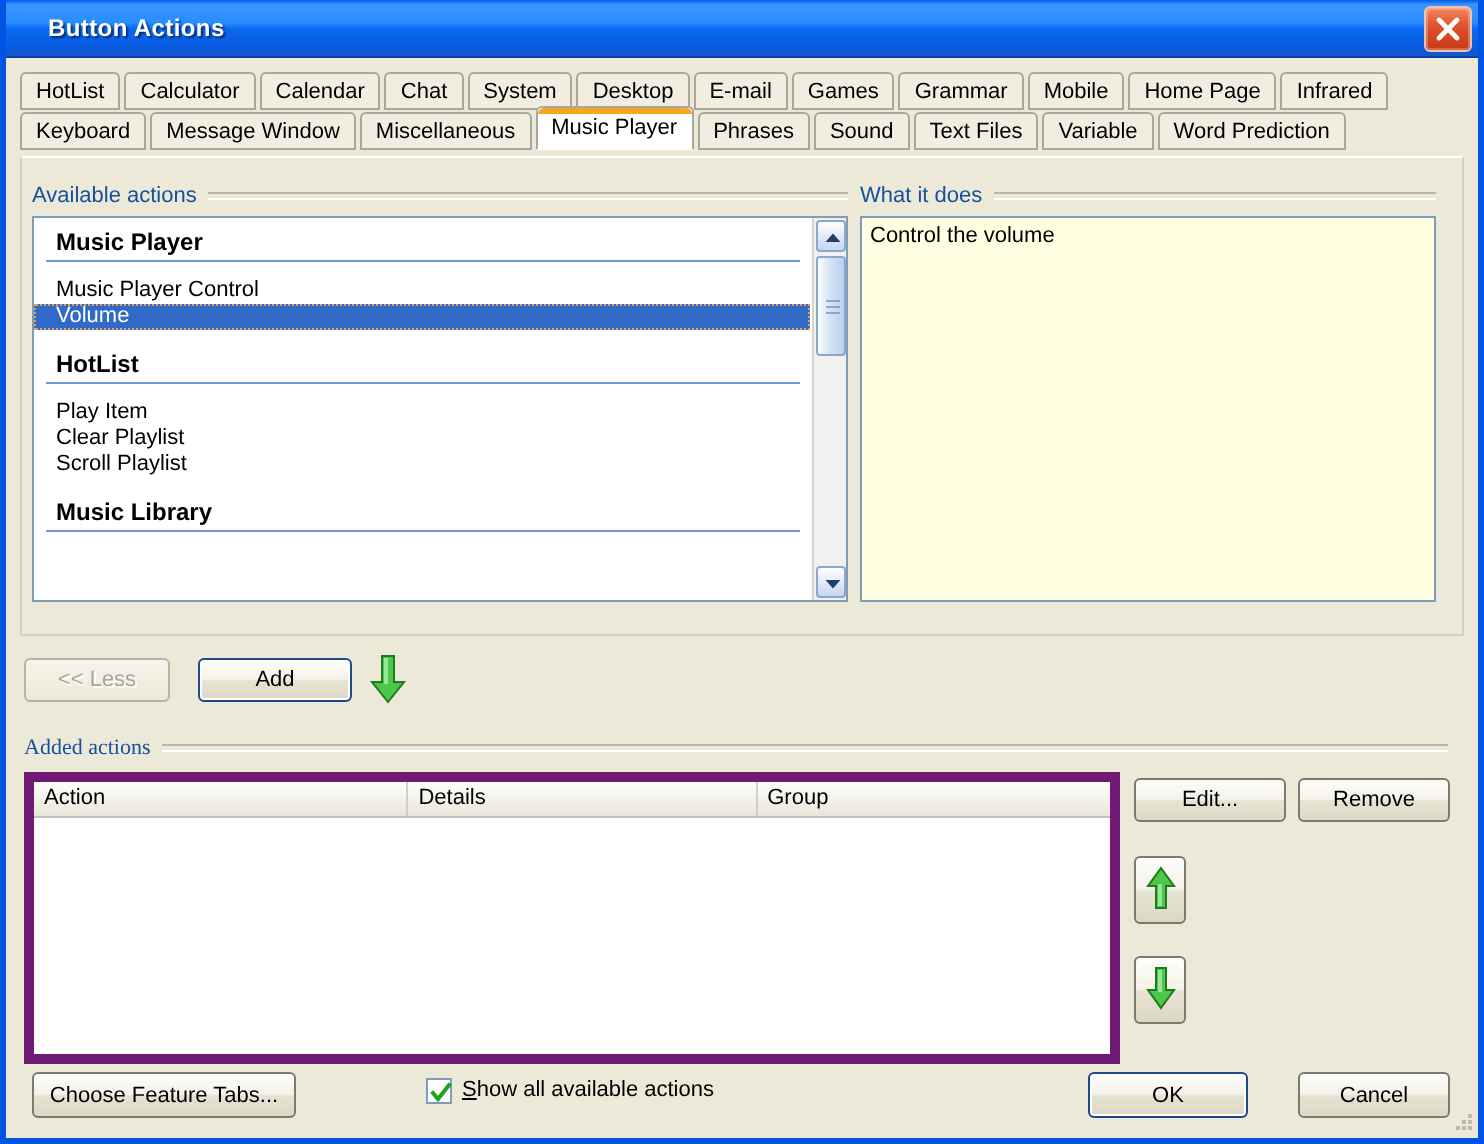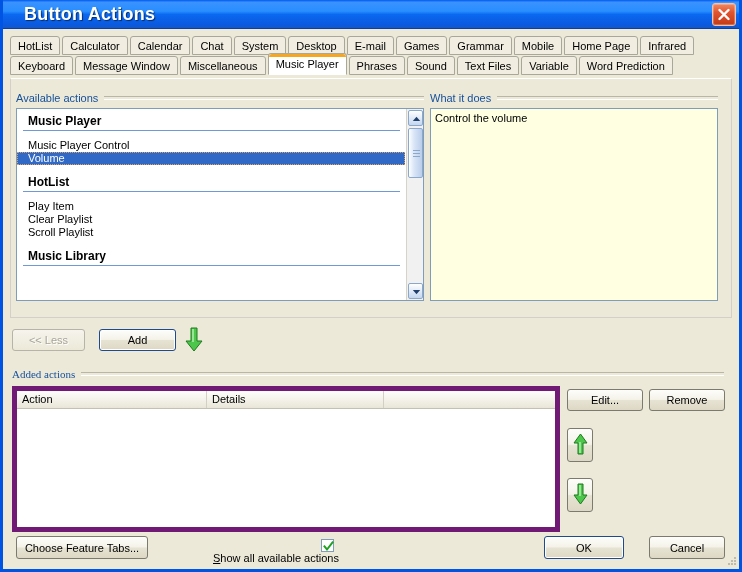--- a/index.html
+++ b/index.html
@@ -26,21 +26,21 @@
     position: relative;
     height: 28px;
     background: linear-gradient(to bottom,
         #0058ee 0%, #3a93ff 8%, #288eff 40%,
         #0a68f0 52%, #0a5ae0 88%, #1557c8 100%);
     border-bottom: 1px solid #0a3fa8;
     display: flex; align-items: center;
   }
   #titlebar .title {
     color: #ffffff;
-    font-size: 18px;
+    font-size: 12px;
     font-weight: bold;
     margin-left: 8px;
     text-shadow: 1px 1px 1px rgba(0,0,0,0.55);
     letter-spacing: 0.2px;
     padding-left: 13px;
   }
   #closebtn {
     position: absolute; right: 3px; top: 3px;
     width: 22px; height: 21px;
     border-radius: 3px;
@@ -271,22 +271,22 @@
 
   #btn-edit   { left: 564px; top: 389px; width: 76px; height: 22px; }
   #btn-remove { left: 646px; top: 389px; width: 76px; height: 22px; }
   #btn-up     { left: 564px; top: 428px; width: 26px; height: 34px; }
   #btn-down   { left: 564px; top: 478px; width: 26px; height: 34px; }
 
   
   #btn-tabs   { left: 13px;  top: 536px; width: 132px; height: 23px; }
   #chk-wrap {
     position: absolute; left: 210px; top: 539px;
-    display: flex; align-items: flex-end;
-    font-size: 11px; cursor: pointer; flex-direction: column;
+    display: flex; align-items: flex-start;
+    font-size: 11px; cursor: pointer;
   }
   #chkbox {
     width: 13px; height: 13px;
     box-sizing: border-box;
     background: #ffffff;
     border: 1px solid #7f9db9;
     margin-right: 5px;
     position: relative;
   }
   #chkbox svg { position: absolute; left: 1px; top: 1px; }
@@ -406,20 +406,21 @@
 
   <div class="grouplabel" id="added-label">
     <span class="txt">Added actions</span>
     <span class="rule"></span>
   </div>
 
   <div id="addedbox">
     <div id="addedhead">
       <div class="hcell" style="width:190px">Action</div>
       <div class="hcell" style="width:177px">Details</div>
+      <div class="hcell" style="width:179px;border-right:none">Group</div>
     </div>
     <div></div>
   </div>
 
   <div class="btn" id="btn-edit">
     <span>Edit...</span>
   </div>
   <div class="btn" id="btn-remove">
     <span>Remove</span>
   </div>

